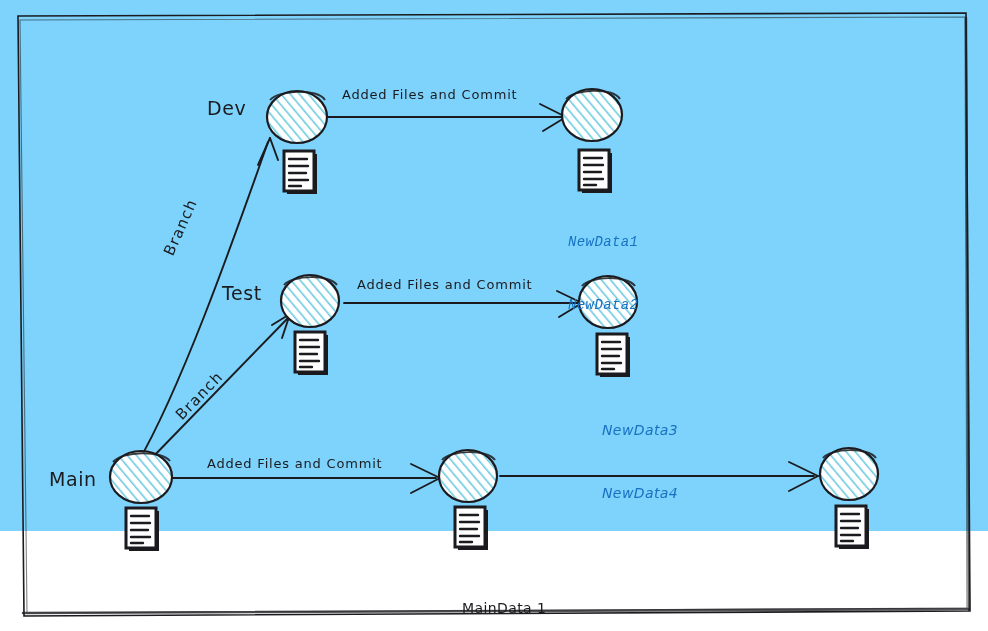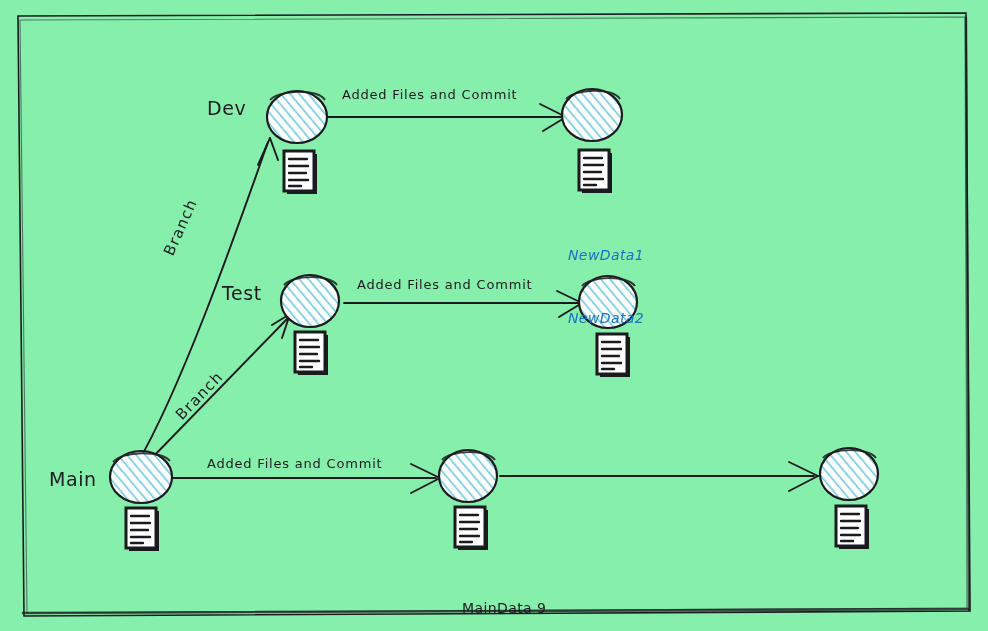--- a/index.html
+++ b/index.html
@@ -9,22 +9,22 @@
   }
   body {
     width: 988px;
     height: 631px;
     overflow: hidden;
     font-family: "DejaVu Sans", sans-serif;
   }
   #canvas {
     position: relative;
     width: 988px;
-    height: 631px;
-    background: #86efac;
+    height: 531px;
+    background: #7dd3fc;
   }
   #canvas svg.layer {
     position: absolute;
     left: 0;
     top: 0;
     width: 988px;
     height: 631px;
   }
   .lbl {
     position: absolute;
@@ -240,24 +240,28 @@
   <div class="lbl edge-label" style="left:342px; top:87px;">Added Files and Commit</div>
 
   <div class="lbl edge-label" style="left:357px; top:277px;">Added Files and Commit</div>
 
   <div class="lbl edge-label" style="left:207px; top:456px;">Added Files and Commit</div>
 
   <div class="lbl branch-label" style="left:160px; top:251px; transform: rotate(-66deg);">Branch</div>
 
   <div class="lbl branch-label" style="left:172px; top:411px; transform: rotate(-46deg);">Branch</div>
 
-  <div class="lbl data-label blue" style="left:568px; top:203px;">
+  <div class="lbl data-label blue" style="left:568px; top:190px;font-family:Liberation Mono, monospace;">
     <div>NewData1</div>
     <div>NewData2</div>
   </div>
 
+  <div class="lbl data-label blue" style="left:602px; top:378px;">
+    <div>NewData3</div>
+    <div>NewData4</div>
+  </div>
 
   <div class="lbl data-label black" style="left:462px; top:556px;">
-    <div>MainData 9</div>
+    <div>MainData 1</div>
     
   </div>
 
 </div>
 
 </body></html>

